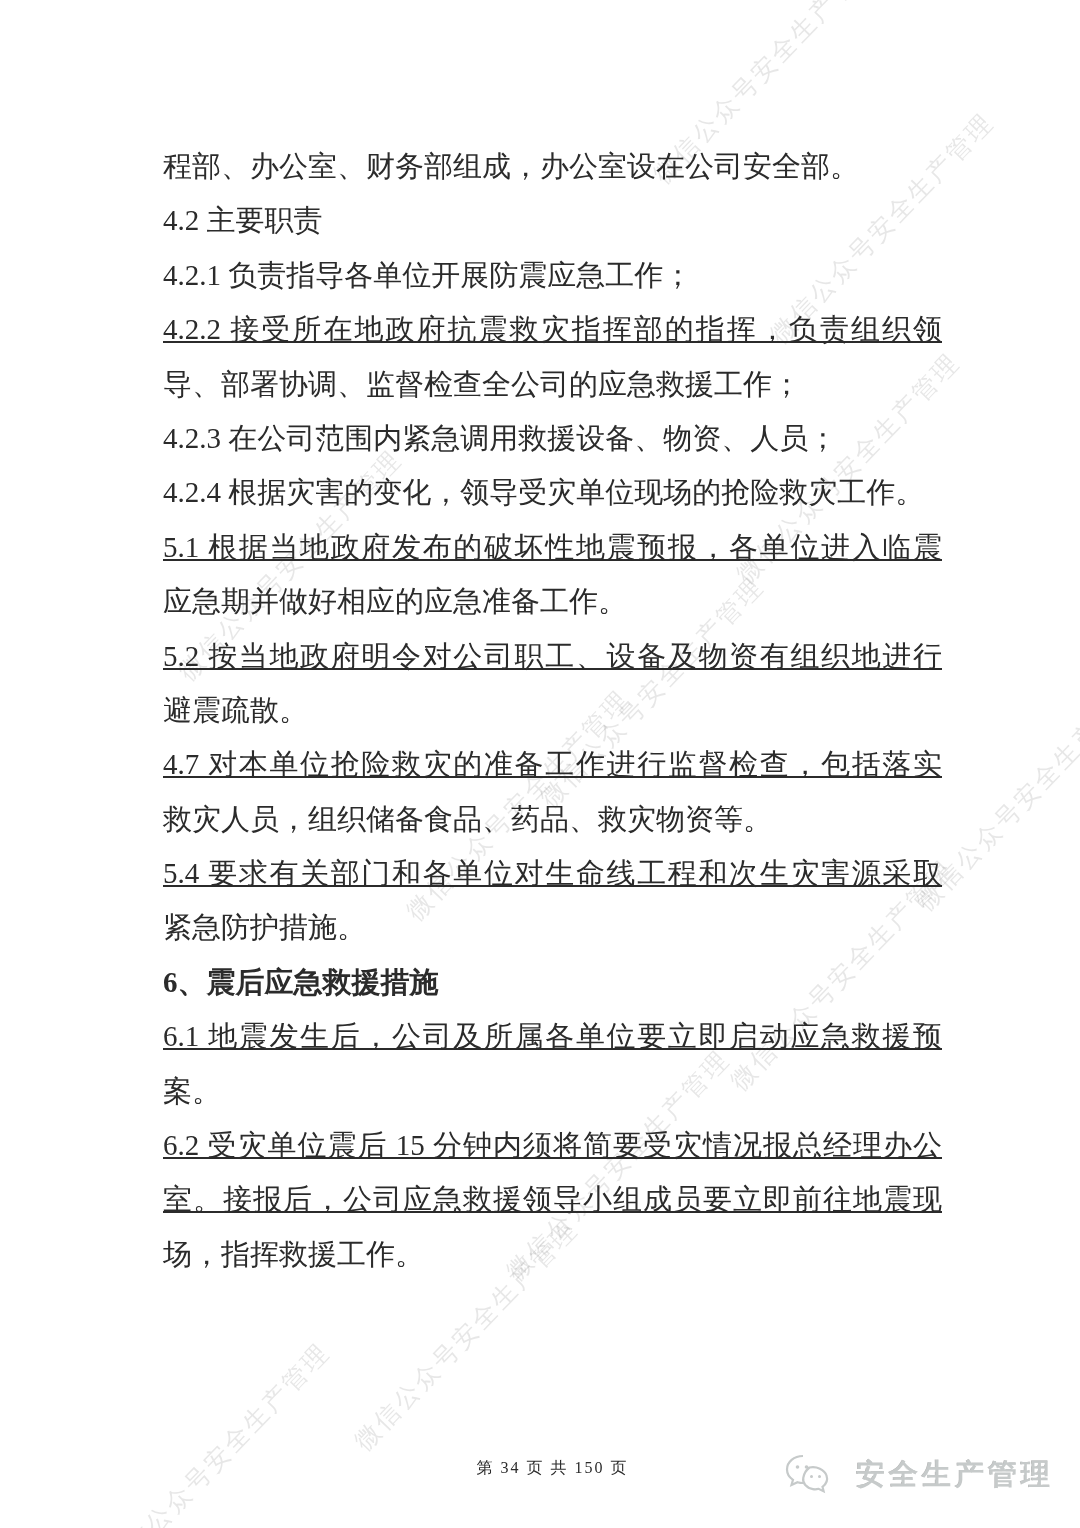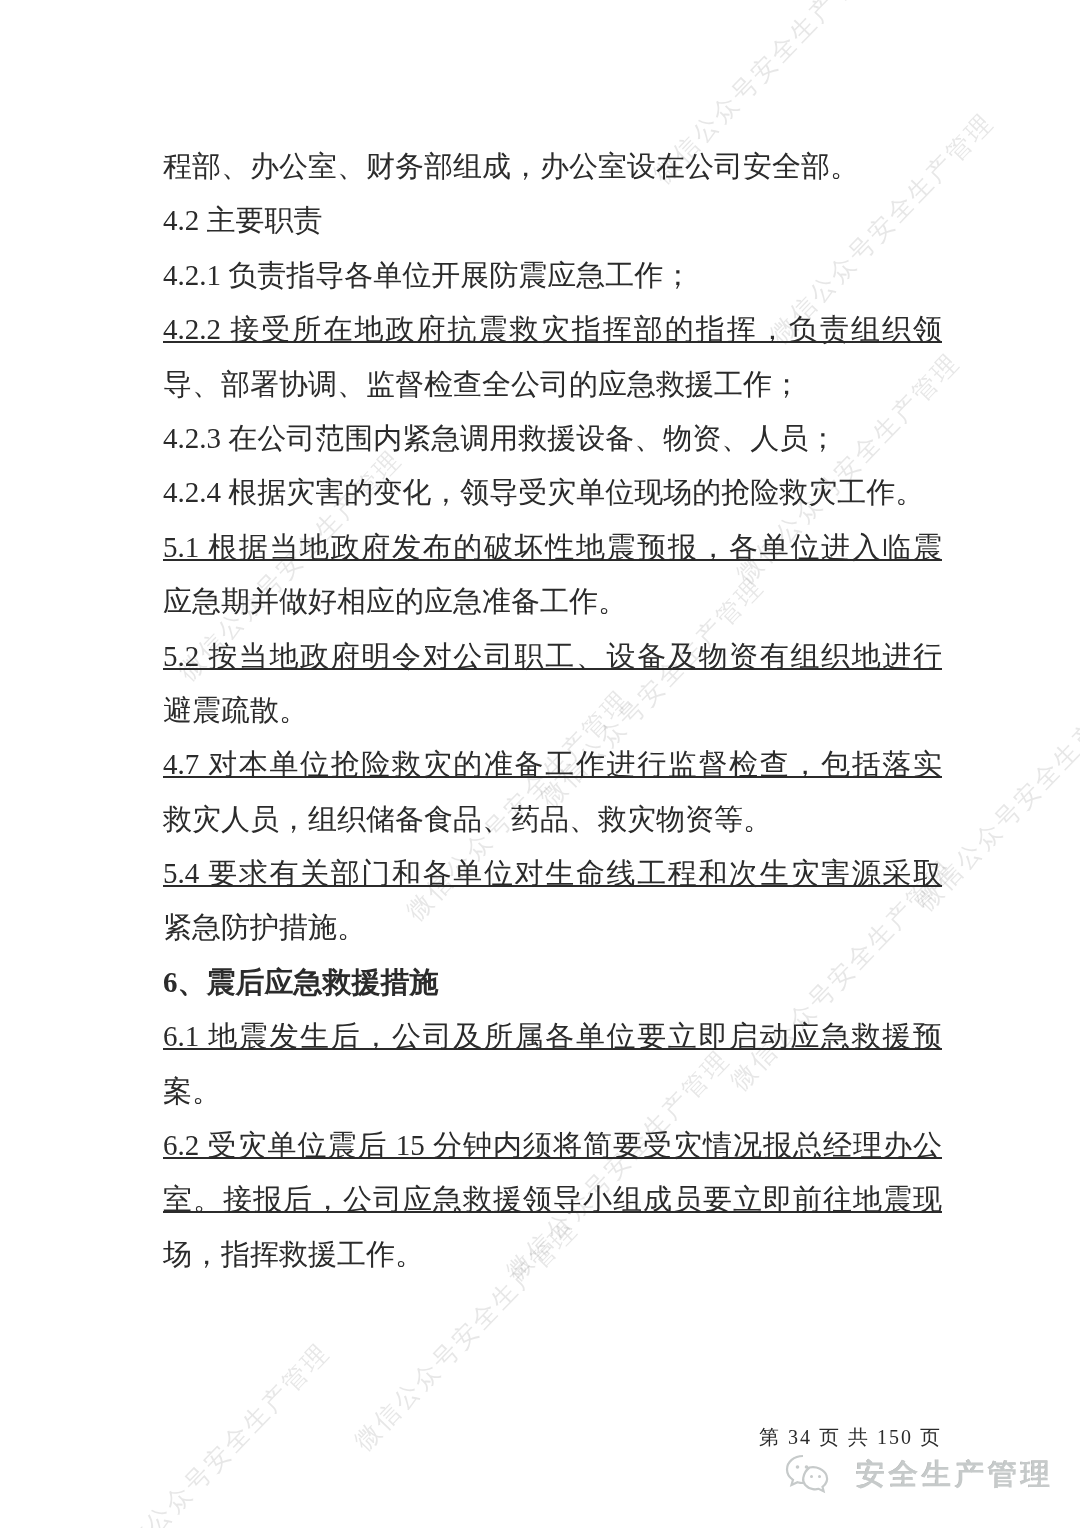--- a/index.html
+++ b/index.html
@@ -36,24 +36,24 @@
     height: 54.4px;
     line-height: 54.4px;
     font-size: 29px;
     white-space: nowrap;
   }
   .line.fill { text-align: justify; text-align-last: justify; text-decoration: underline; }
   .line.heading { font-weight: 700; }
 
   .pagenum {
     position: absolute;
-    left: 163px; top: 1424px;
+    left: 163px; top: 1458px;
     width: 779px;
-    text-align: right;
-    font-size: 20px;
+    text-align: center;
+    font-size: 16px;
     letter-spacing: 2px;
     color: #2b2b2b;
     z-index: 2;
   }
 
   
   .brand {
     position: absolute;
     top: 1452px; right: 26px;
     display: flex;

